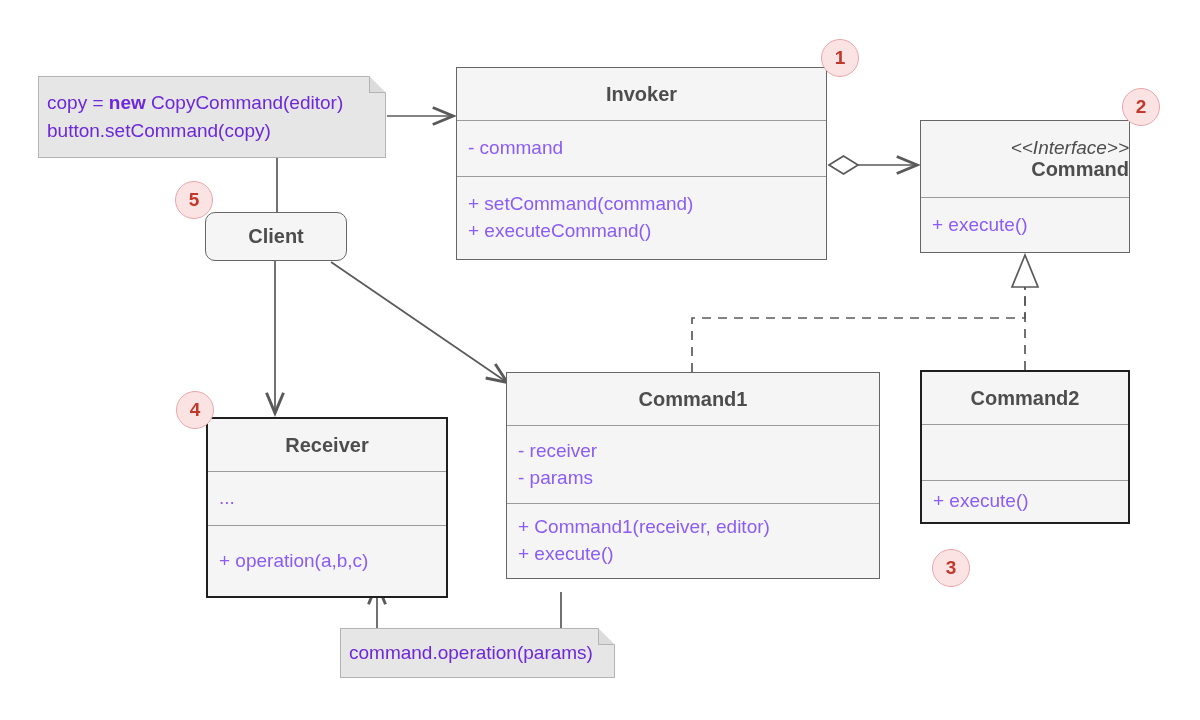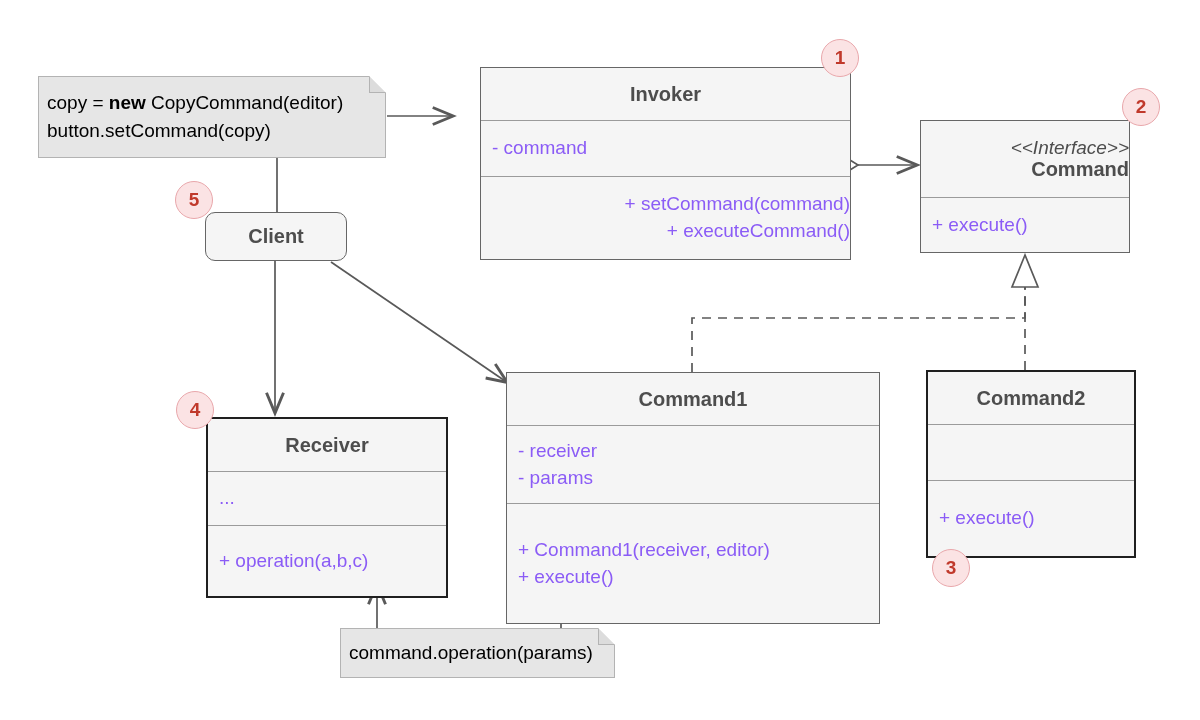--- a/index.html
+++ b/index.html
@@ -75,21 +75,21 @@
     box-sizing: border-box;
     background: #e6e6e6;
     border: 1px solid #b3b3b3;
     display: flex;
     flex-direction: column;
     justify-content: center;
     padding-left: 8px;
   }
   .uml-note .note-line {
     font-size: 19px;
-    color: #000000;
+    color: #6d28d9;
     line-height: 1.45;
     white-space: nowrap;
   }
   .uml-note .note-line b { font-weight: bold; }
   .note-fold {
     position: absolute;
     top: -1px;
     right: -1px;
     width: 16px;
     height: 16px;
@@ -163,28 +163,28 @@
     <line x1="561" y1="628" x2="561" y2="592" stroke="#595959" stroke-width="1.7"></line>
   </svg>
 
   <div class="uml-note" style="left:38px; top:76px; width:348px; height:82px;">
     <div class="note-fold-cut"></div>
     <div class="note-fold"></div>
     <div class="note-line"><span>copy = </span><b>new</b><span> CopyCommand(editor)</span></div>
     <div class="note-line">button.setCommand(copy)</div>
   </div>
 
-  <div class="uml-box" style="left:456px; top:67px; width:371px; height:193px;margin-left:24px;">
+  <div class="uml-box" style="left:456px; top:67px; width:371px; height:193px;">
     <div class="uml-compartment uml-title" style="height:52px;">
       <div class="cls-name">Invoker</div>
     </div>
     <div class="uml-compartment uml-members" style="height:56px;">
       <div class="member">- command</div>
     </div>
-    <div class="uml-compartment uml-members" style="flex:1;text-align:right;">
+    <div class="uml-compartment uml-members" style="flex:1;">
       <div class="member">+ setCommand(command)</div>
       <div class="member">+ executeCommand()</div>
     </div>
   </div>
 
   <div class="uml-box" style="left:920px; top:120px; width:210px; height:133px;">
     <div class="uml-compartment uml-title" style="height:76px;align-items:flex-end;">
       <div class="stereotype">&lt;&lt;Interface&gt;&gt;</div>
       <div class="cls-name">Command</div>
     </div>
@@ -204,35 +204,35 @@
       <div class="cls-name">Receiver</div>
     </div>
     <div class="uml-compartment uml-members" style="height:54px;">
       <div class="member">...</div>
     </div>
     <div class="uml-compartment uml-members" style="flex:1;">
       <div class="member">+ operation(a,b,c)</div>
     </div>
   </div>
 
-  <div class="uml-box" style="left:506px; top:372px; width:374px; height:252px;">
+  <div class="uml-box" style="left:506px; top:372px; width:374px; height:207px;">
     <div class="uml-compartment uml-title" style="height:52px;">
       <div class="cls-name">Command1</div>
     </div>
     <div class="uml-compartment uml-members" style="height:78px;">
       <div class="member">- receiver</div>
       <div class="member">- params</div>
     </div>
     <div class="uml-compartment uml-members" style="flex:1;">
       <div class="member">+ Command1(receiver, editor)</div>
       <div class="member">+ execute()</div>
     </div>
   </div>
 
-  <div class="uml-box thick" style="left:920px; top:370px; width:210px; height:188px;margin-left:6px;">
+  <div class="uml-box thick" style="left:920px; top:370px; width:210px; height:154px;">
     <div class="uml-compartment uml-title" style="height:52px;">
       <div class="cls-name">Command2</div>
     </div>
     <div class="uml-compartment uml-members" style="height:56px;">
       <div class="member"></div>
     </div>
     <div class="uml-compartment uml-members" style="flex:1;">
       <div class="member">+ execute()</div>
     </div>
   </div>

